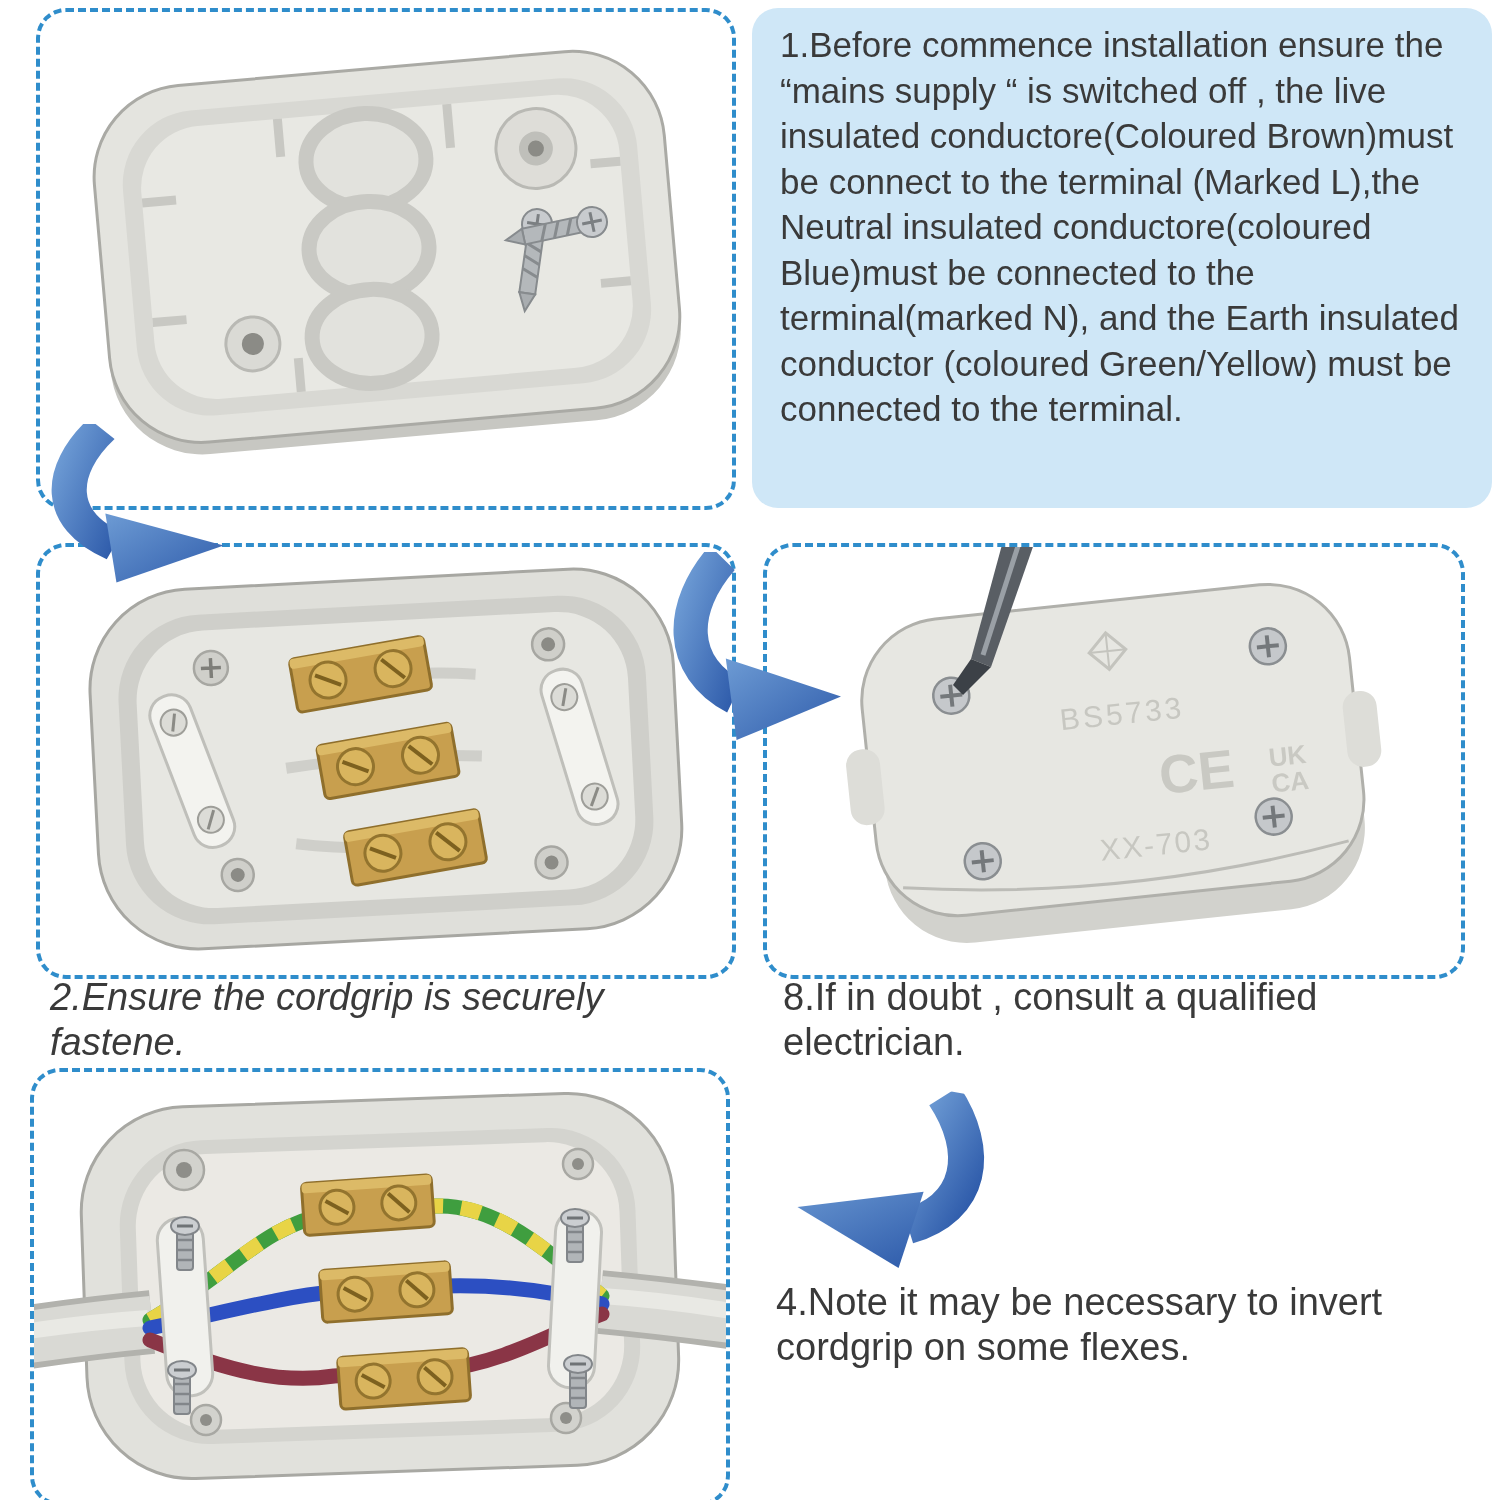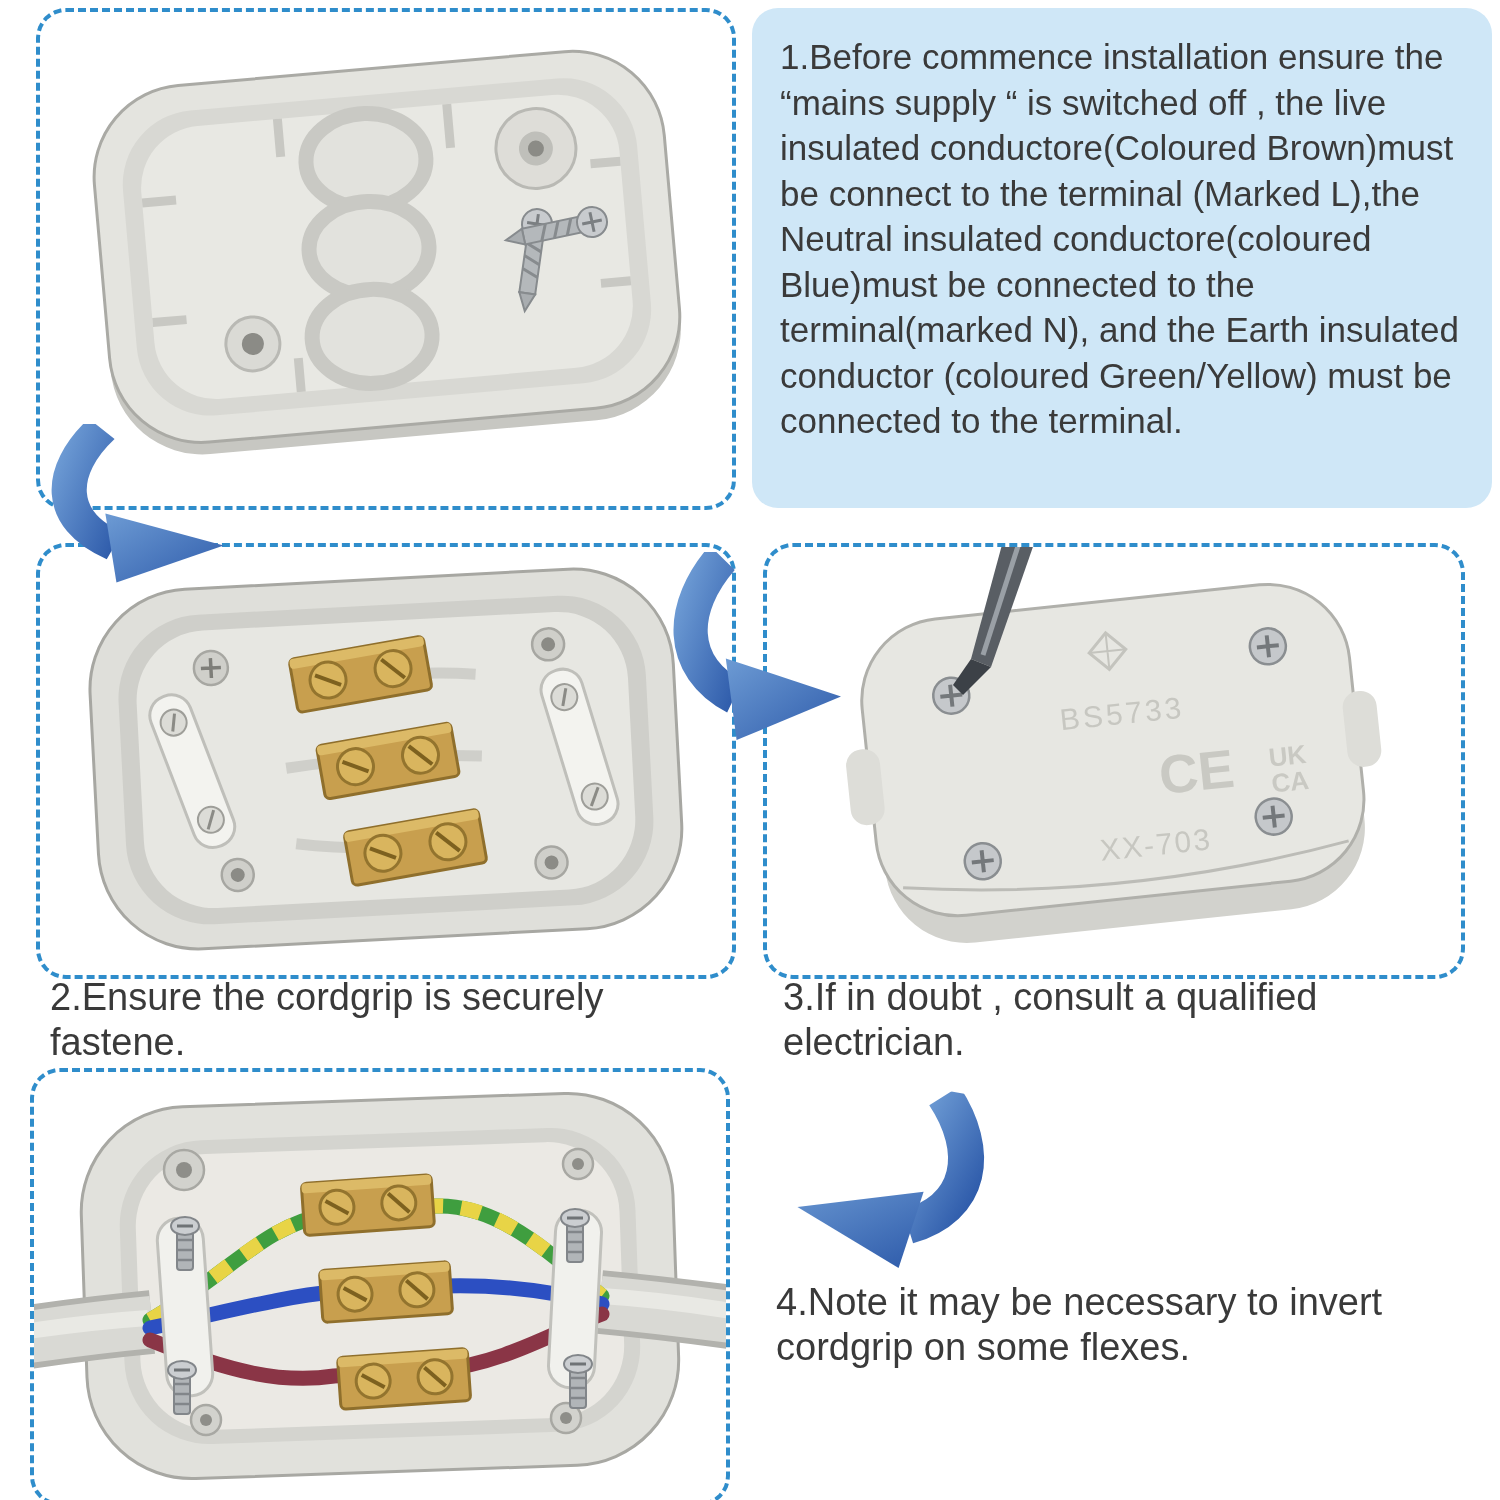--- a/index.html
+++ b/index.html
@@ -15,28 +15,28 @@
     background:#ffffff;
     overflow:hidden;
   }
   .photo-panel svg{display:block;width:100%;height:100%;}
   #panel1{left:36px;top:8px;width:692px;height:494px;}
   #panel2{left:36px;top:543px;width:692px;height:428px;}
   #panel3{left:763px;top:543px;width:694px;height:428px;}
   #panel4{left:30px;top:1068px;width:692px;height:430px;}
   #text1{
     position:absolute;left:752px;top:8px;width:740px;min-height:500px;
-    box-sizing:border-box;padding:26px 28px;
+    box-sizing:border-box;padding:14px 28px;
     background:#cfe7f7;border-radius:26px;
     color:#3a3a3a;font-size:35px;line-height:1.3;
   }
   .step-text{
     position:absolute;color:#3a3a3a;font-size:38px;line-height:1.18;
   }
-  #text2{left:50px;top:975px;width:660px;}
+  #text2{left:50px;top:975px;width:660px;font-style:italic;}
   #text3{left:783px;top:975px;width:690px;}
   #text4{left:776px;top:1280px;width:724px;}
   .arrow{position:absolute;z-index:10;}
   .arrow svg{display:block;width:100%;height:100%;}
   #arrowA{left:48px;top:424px;width:185px;height:160px;}
   #arrowB{left:670px;top:552px;width:180px;height:190px;}
   #arrowC{left:795px;top:1082px;width:190px;height:185px;transform:rotate(10deg);}
 </style>
 </head>
 <body>
@@ -208,21 +208,21 @@
     </g>
     <g>
       <polygon points="236,-6 268,-6 224,120 204,112" fill="#595e64"></polygon>
       <path d="M 252 -4 L 216 108" stroke="#9aa0a6" stroke-width="5"></path>
       <polygon points="204,112 224,120 196,148 186,138" fill="#3c4147"></polygon>
     </g>
   </svg>
 </div>
 
 <div class="step-text" id="text2">2.Ensure the cordgrip is securely fastene.</div>
-<div class="step-text" id="text3">3.If in doubt , consult a qualified electrician.</div>
+<div class="step-text" id="text3">8.If in doubt , consult a qualified electrician.</div>
 
 <div class="photo-panel" id="panel4">
   <svg viewBox="0 0 692 430" preserveAspectRatio="none">
     <g transform="rotate(-2 346 215)">
       <rect x="50" y="28" width="592" height="372" rx="105" fill="#e1e1dc" stroke="#a8a8a3" stroke-width="3"></rect>
       <rect x="88" y="62" width="516" height="304" rx="85" fill="#d4d4cf"></rect>
       <rect x="104" y="76" width="484" height="276" rx="72" fill="#ebe9e4"></rect>
     </g>
     <circle cx="150" cy="98" r="20" fill="#d2d2cd" stroke="#a8a8a3" stroke-width="2.5"></circle>
       <circle cx="150" cy="98" r="8" fill="#8e8e89"></circle>

